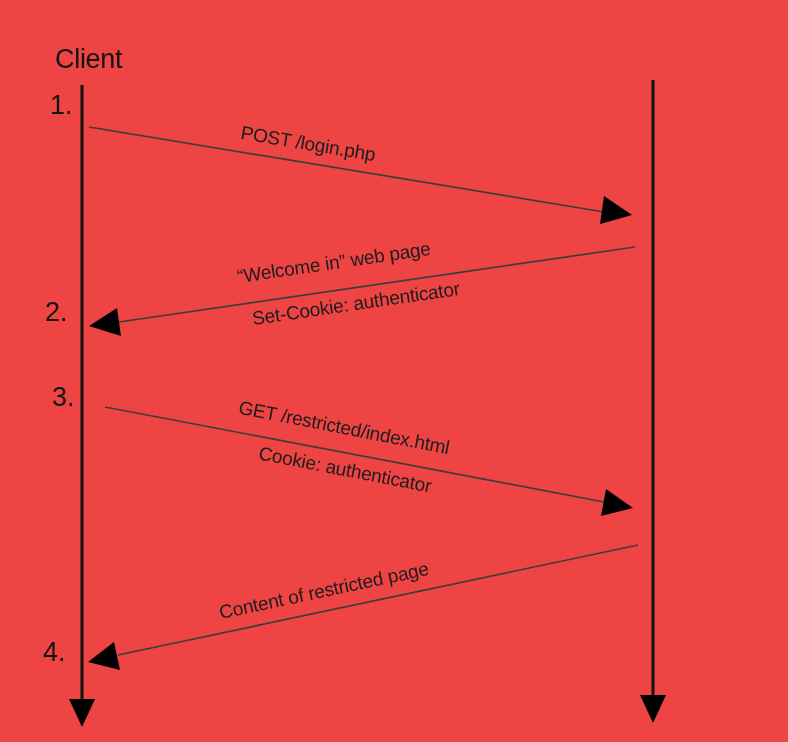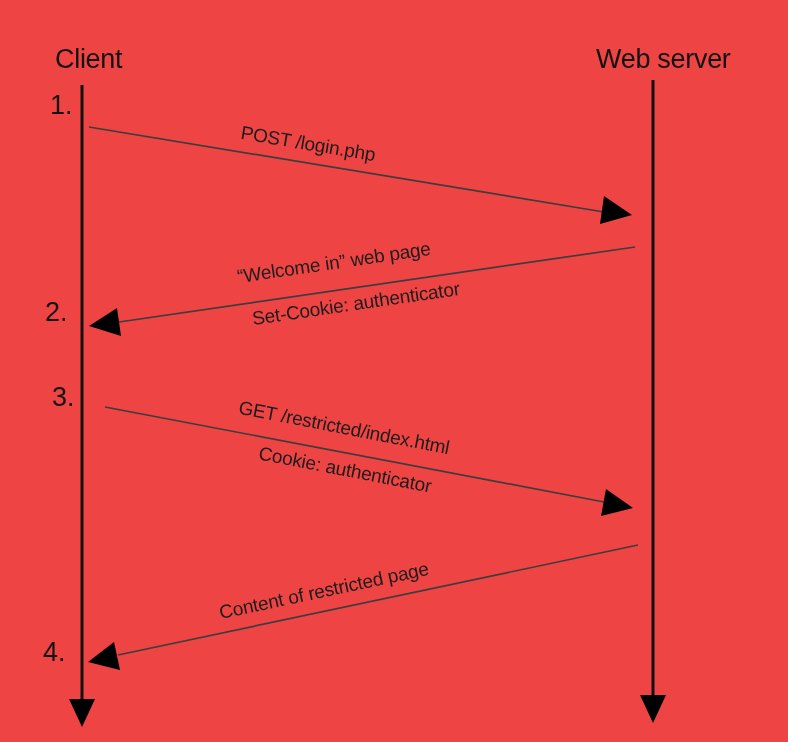--- a/index.html
+++ b/index.html
@@ -56,21 +56,20 @@
     <polygon points="89,326 121,336 117,308" fill="#000000"></polygon>
 
     <line x1="105" y1="407" x2="604" y2="502" stroke="#3d3d3d" stroke-width="1.7"></line>
     <polygon points="633,508 601,516 606,489" fill="#000000"></polygon>
 
     <line x1="638" y1="545" x2="118" y2="655" stroke="#3d3d3d" stroke-width="1.7"></line>
     <polygon points="88,662 120,670 114,642" fill="#000000"></polygon>
   </svg>
 
   <div class="actor" style="left:55px; top:44px;">Client</div>
-  <div class="actor" style="left:596px; top:44px;">Web server</div>
 
   <div class="step" style="left:50px; top:90px;">1.</div>
   <div class="step" style="left:45px; top:297px;">2.</div>
   <div class="step" style="left:52px; top:382px;">3.</div>
   <div class="step" style="left:43px; top:637px;">4.</div>
 
   <div class="msg-label" style="left:308px; top:144px; --r:9.5deg;">POST /login.php</div>
 
   <div class="msg-label" style="left:334px; top:263px; --r:-8.3deg;">“Welcome in” web page</div>
   <div class="msg-label" style="left:356px; top:304px; --r:-8.3deg;">Set-Cookie: authenticator</div>

